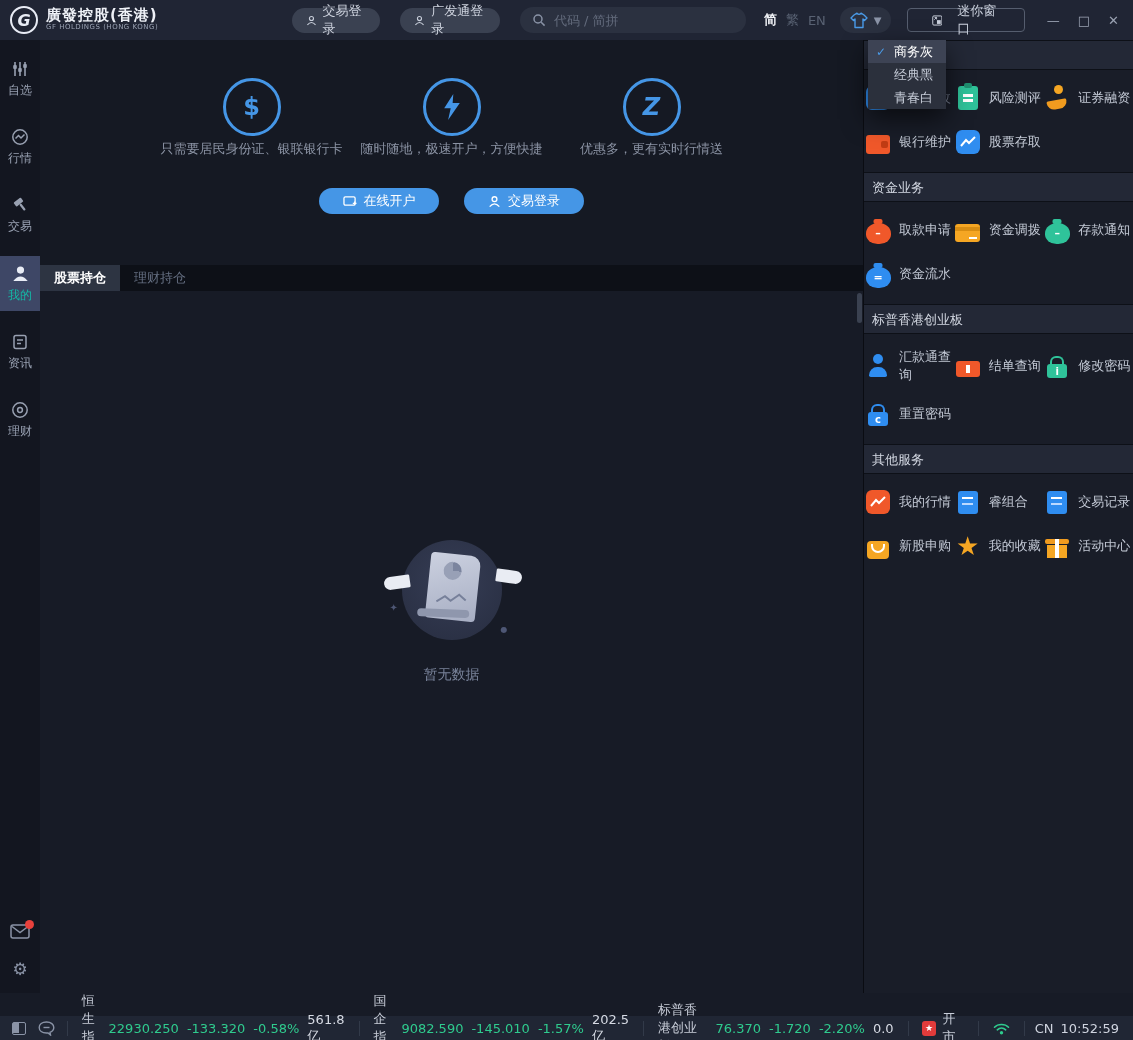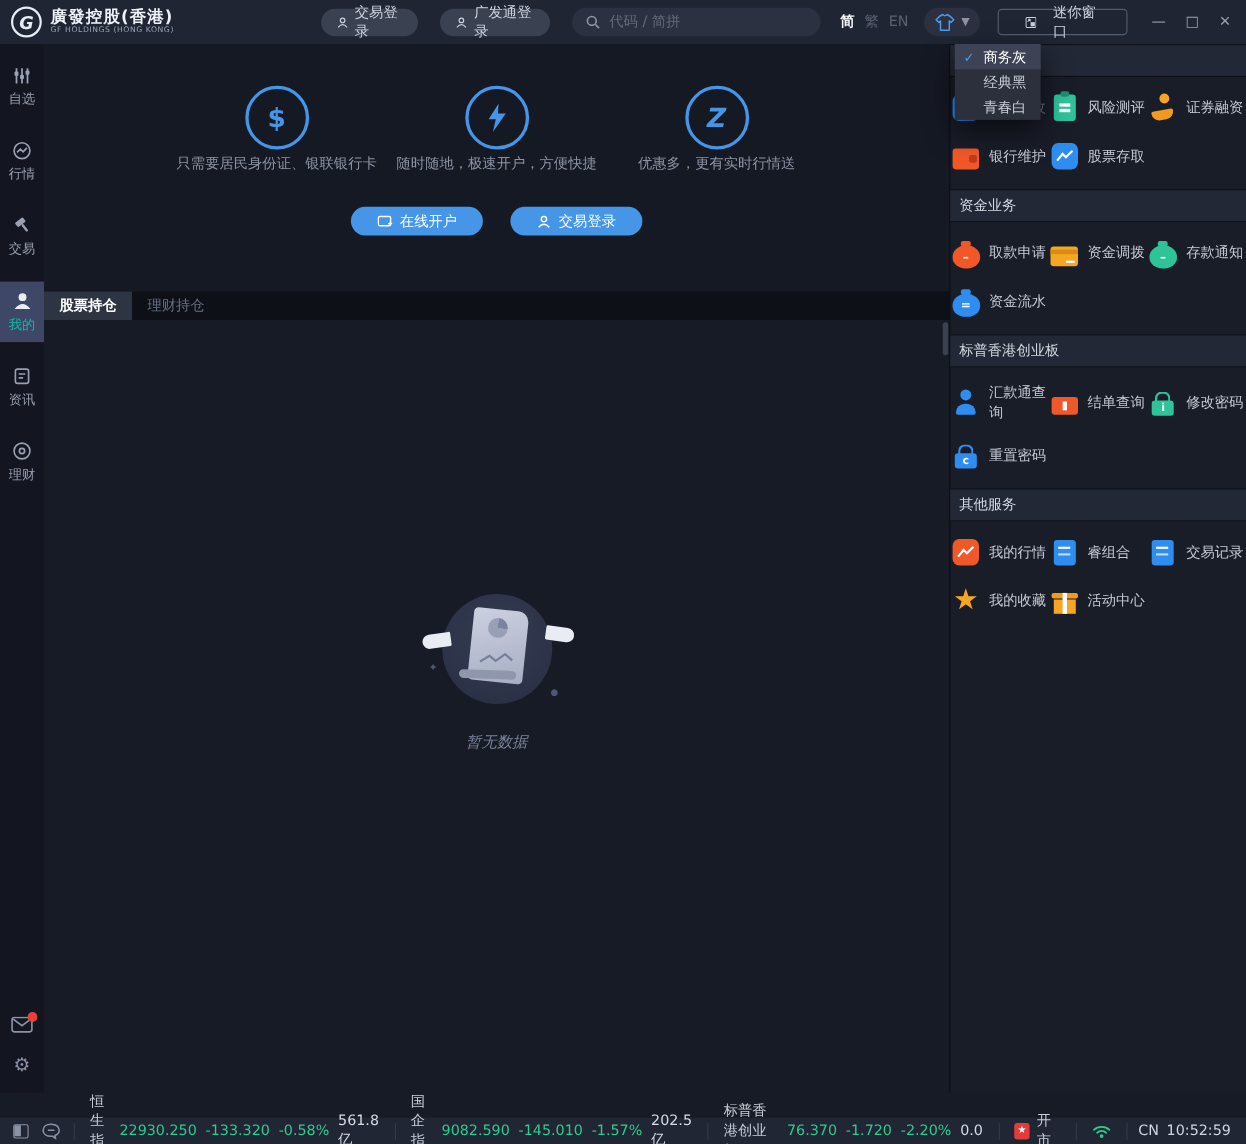--- a/index.html
+++ b/index.html
@@ -53,21 +53,21 @@
   .scroll-thumb { position:absolute; right:1px; top:2px; width:5px; height:30px; border-radius:3px; background:#3a4150; }
   .empty { display:flex; flex-direction:column; align-items:center; transform:translateY(-30px); }
   .empty-circle { width:100px; height:100px; border-radius:50%; background:radial-gradient(circle at 50% 40%, #363d55, #272d40); position:relative; }
   .doc { position:absolute; left:26px; top:14px; width:50px; height:66px; background:linear-gradient(160deg,#ccd1e0,#a7aec3); border-radius:4px 10px 4px 4px; transform:rotate(6deg); }
   .doc-pie { position:absolute; left:14px; top:8px; width:18px; height:18px; border-radius:50%; background:conic-gradient(#7b849e 0 90deg,#98a0b6 90deg 360deg); }
   .doc-curl { position:absolute; left:-8px; bottom:2px; width:52px; height:8px; background:#8f97ad; border-radius:4px; transform:rotate(-4deg); }
   .wing-l { position:absolute; left:-18px; top:36px; width:26px; height:13px; background:#e9ecf3; border-radius:10px 2px 2px 10px; transform:rotate(-8deg); }
   .wing-r { position:absolute; right:-20px; top:30px; width:26px; height:13px; background:#e9ecf3; border-radius:2px 10px 10px 2px; transform:rotate(8deg); }
   .star-a { position:absolute; left:-12px; top:62px; color:#4e5775; font-size:10px; }
   .star-b { position:absolute; right:-6px; bottom:6px; color:#4e5775; font-size:8px; }
-  .empty-text { margin-top:26px; font-size:14px; color:#79839a;font-style:italic; }
+  .empty-text { margin-top:26px; font-size:14px; color:#79839a; }
 
   
   .rightpanel { position:absolute; left:863px; top:40px; width:270px; height:953px; background:#191d28; border-left:1px solid #0a0c12; }
   .sec-header { height:30px; line-height:30px; background:#232836; color:#d4d9e3; font-size:13px; padding-left:8px; border-top:1px solid #0d1017; border-bottom:1px solid #0d1017; }
   .svc-grid { display:grid; grid-template-columns:repeat(3,1fr); row-gap:16px; padding:14px 0 16px; }
   .svc-item { display:flex; flex-direction:row; align-items:center; gap:7px; cursor:pointer; }
   .svc-label { font-size:13px; color:#c3c9d5; }
   .svc-label.dimmed { color:#6f7788; }
   .icbox { width:28px; height:28px; display:flex; align-items:center; justify-content:center; position:relative; }
 
@@ -444,20 +444,26 @@
         <div class="svc-label">睿组合</div>
       </div>
       <div class="svc-item">
         <div class="icbox">
             <div class="ic-doc"></div>
           </div>
         <div class="svc-label">交易记录</div>
       </div>
       <div class="svc-item">
         <div class="icbox">
+            <div class="ic-shopbag"></div>
+          </div>
+        <div class="svc-label">新股申购</div>
+      </div>
+      <div class="svc-item">
+        <div class="icbox">
             <div class="ic-star"></div>
           </div>
         <div class="svc-label">我的收藏</div>
       </div>
       <div class="svc-item">
         <div class="icbox">
             <div class="ic-gift"></div>
           </div>
         <div class="svc-label">活动中心</div>
       </div>

